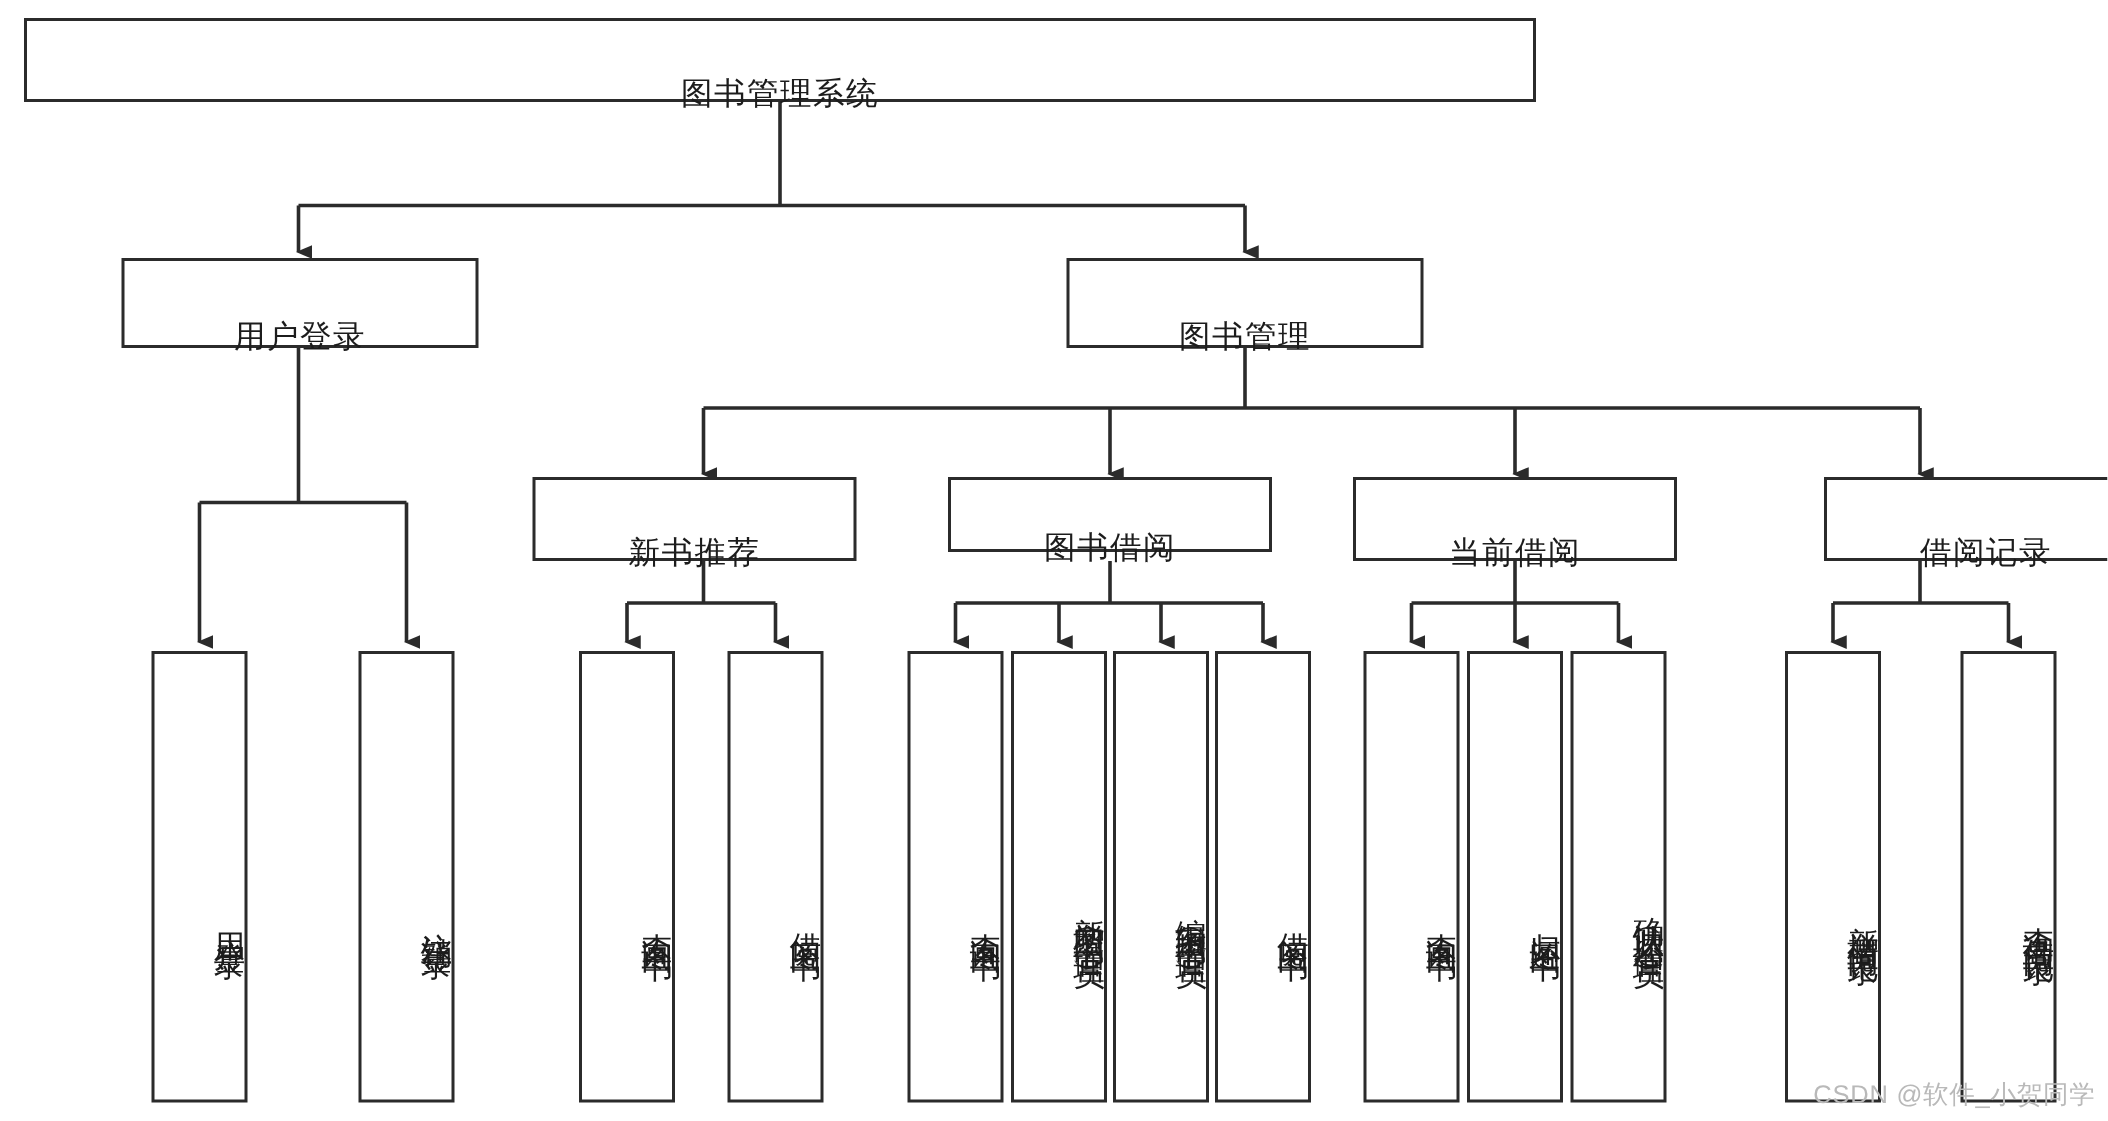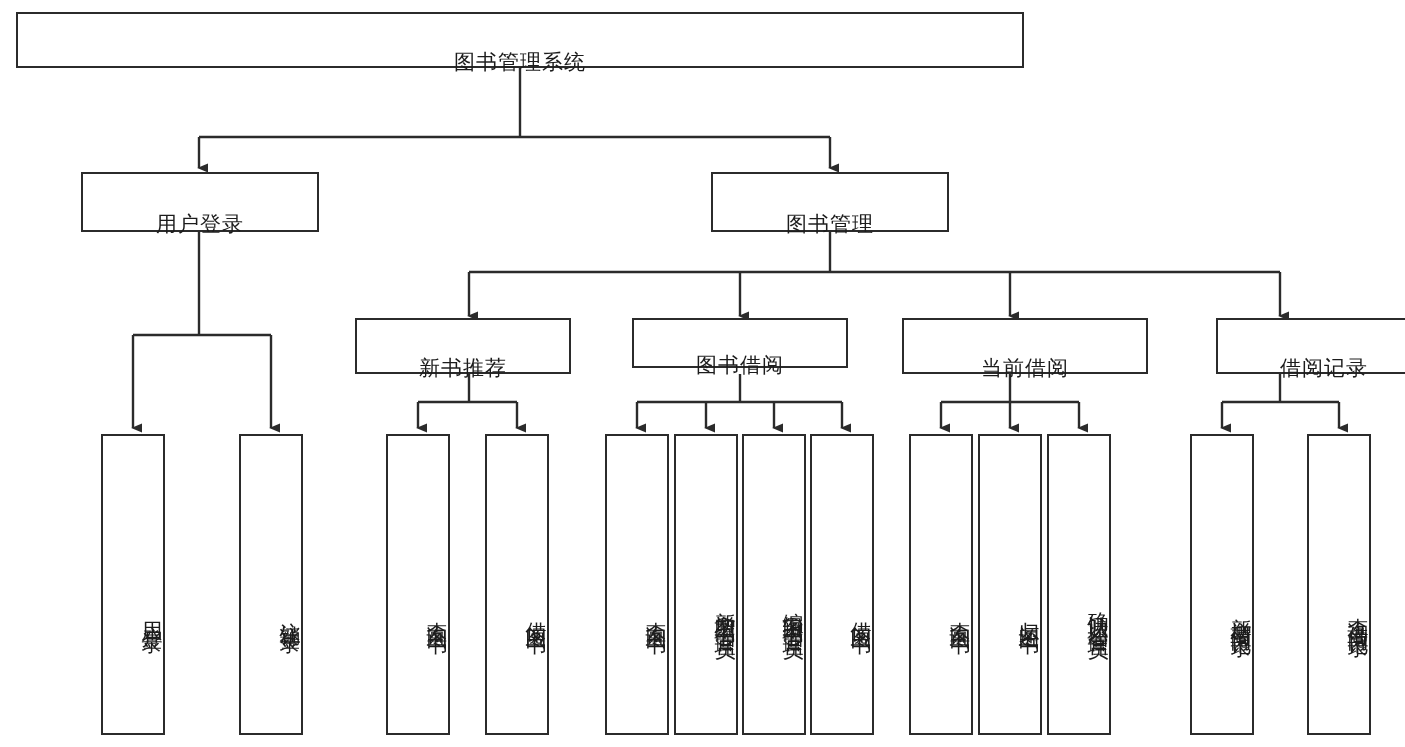--- a/index.html
+++ b/index.html
@@ -133,21 +133,21 @@
   <div class="node h" style="left:711px; top:172px; width:238px; height:60px;">
     <span class="node-label">图书管理</span>
   </div>
 
   <div class="node h" style="left:355px; top:318px; width:216px; height:56px;">
     <span class="node-label">新书推荐</span>
   </div>
   <div class="node h" style="left:632px; top:318px; width:216px; height:50px;">
     <span class="node-label">图书借阅</span>
   </div>
-  <div class="node h" style="left:902px; top:318px; width:246px; height:56px;">
+  <div class="node h" style="left:902px; top:318px; width:216px; height:56px;">
     <span class="node-label">当前借阅</span>
   </div>
   <div class="node h" style="left:1216px; top:318px; width:216px; height:56px;">
     <span class="node-label">借阅记录</span>
   </div>
 
   <div class="node v" style="left:101px; top:434px; width:64px; height:301px;">
     <span class="node-label">用户登录</span>
   </div>
   <div class="node v" style="left:239px; top:434px; width:64px; height:301px;">
@@ -184,14 +184,15 @@
     <span class="node-label">确认归还（管理员）</span>
   </div>
 
   <div class="node v" style="left:1190px; top:434px; width:64px; height:301px;">
     <span class="node-label">新增借阅记录</span>
   </div>
   <div class="node v" style="left:1307px; top:434px; width:64px; height:301px;">
     <span class="node-label">查询借阅记录</span>
   </div>
 
+  <div id="watermark">CSDN @软件_小贺同学</div>
 
 </div>
 
 </body></html>

